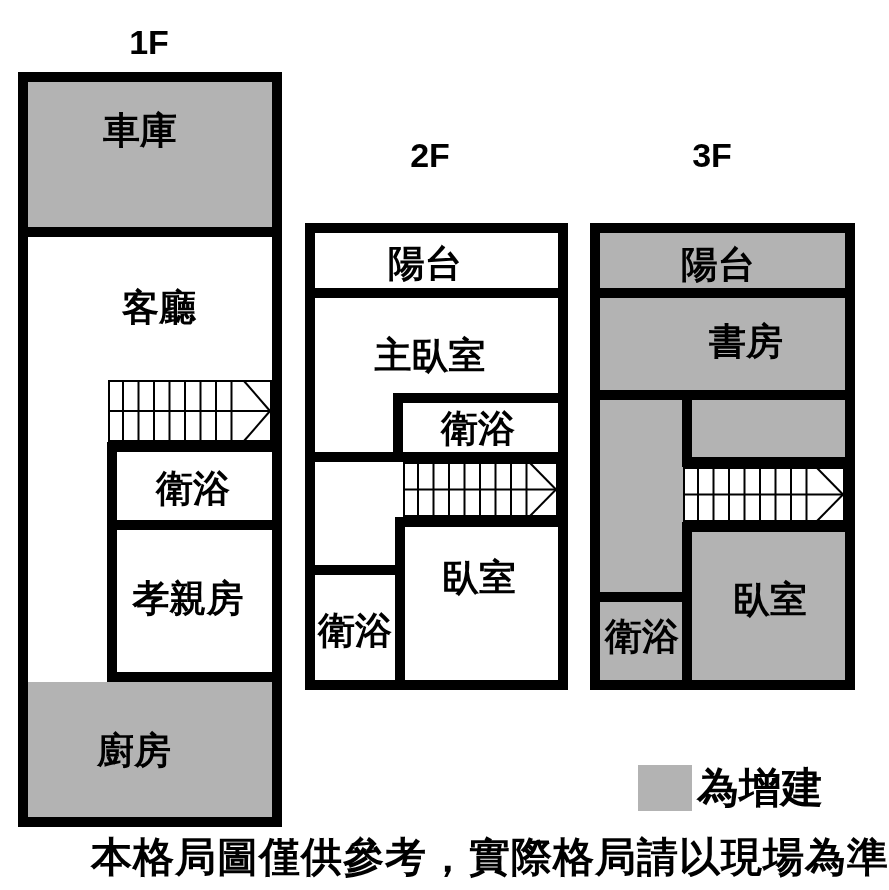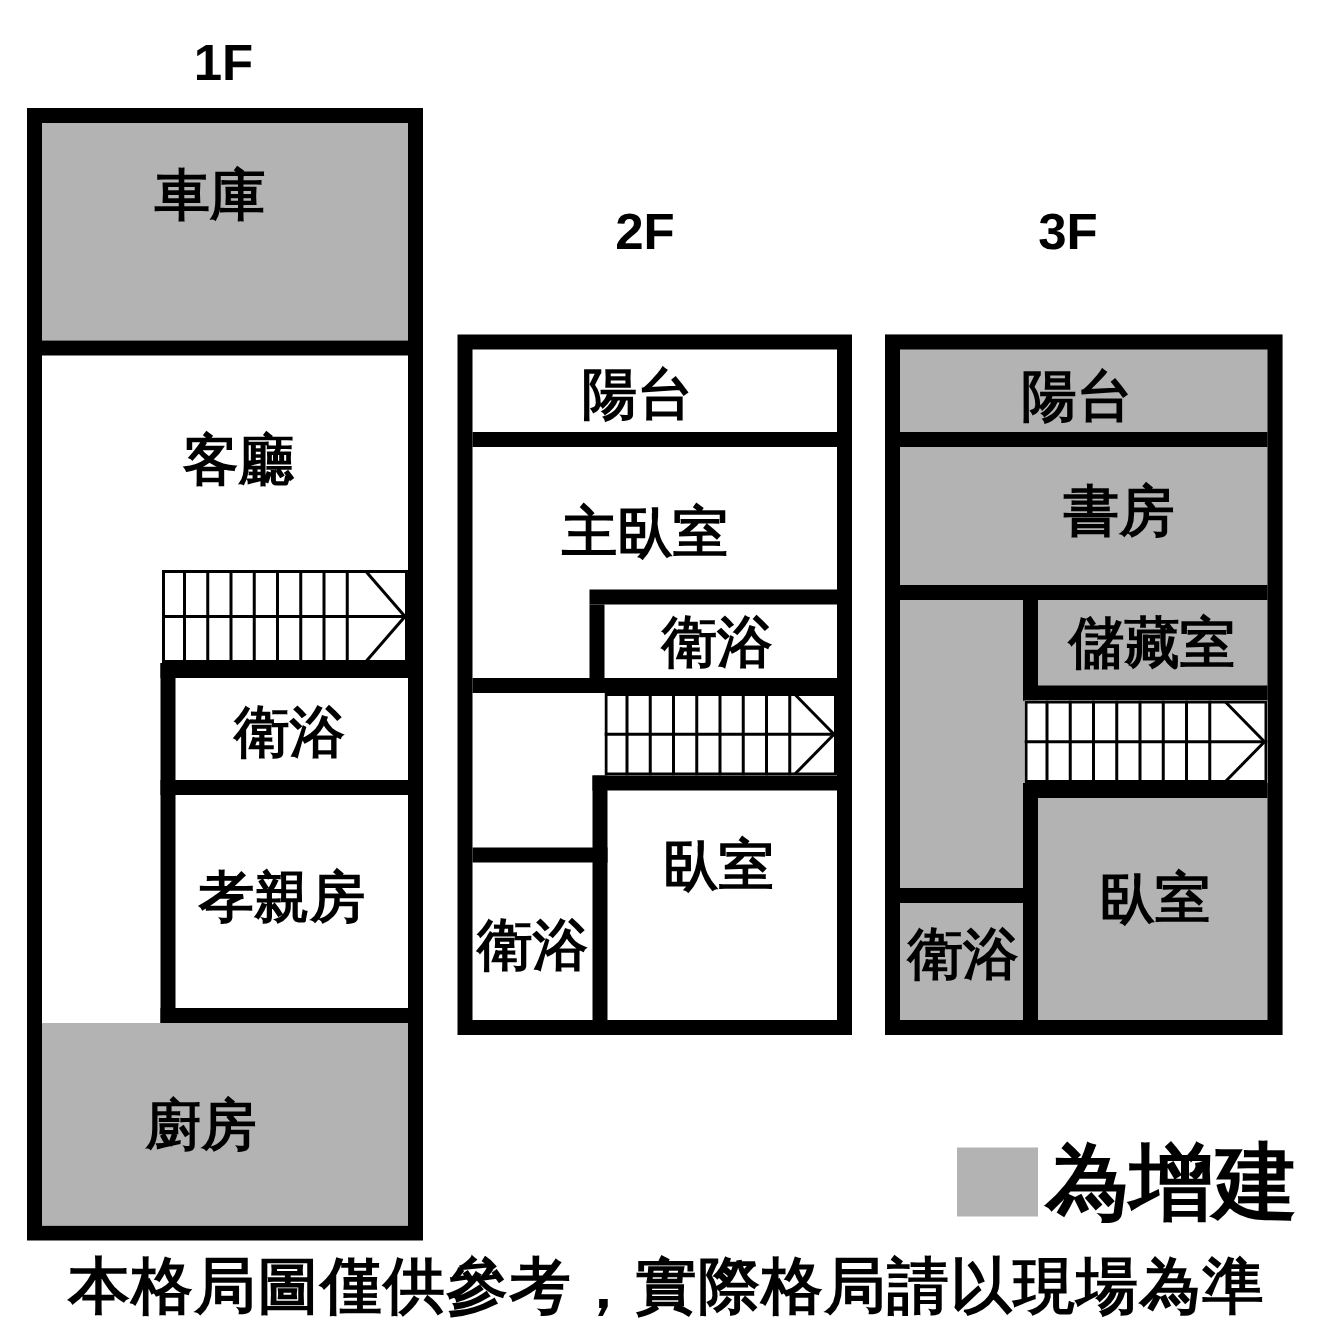--- a/index.html
+++ b/index.html
@@ -68,24 +68,24 @@
   #f3-stairs{left:83px;top:234px;width:162px;height:55px;}
   #f3-wall-under-stairs{left:82px;top:289px;width:163px;height:10px;}
   #f3-wall-bedroom-left{left:82px;top:289px;width:10px;height:158px;}
   #f3-label-bedroom{left:170px;top:366px;}
   #f3-wall-divider{left:0;top:359px;width:92px;height:10px;}
   #f3-label-bath{left:42px;top:403px;}
   
   #legend-swatch{position:absolute;left:638px;top:765px;width:54px;height:46px;background:var(--gray);}
   #legend-label{
     position:absolute;left:697px;top:788px;transform:translate(0,-50%);
-    font-size:56px;font-weight:700;white-space:nowrap;line-height:1;
+    font-size:42px;font-weight:700;white-space:nowrap;line-height:1;
   }
   #disclaimer{
-    position:absolute;left:0;right:0;top:837px;text-align:center;
+    position:absolute;left:0;right:0;top:837px;text-align:right;
     font-size:41px;font-weight:700;white-space:nowrap;letter-spacing:1px;line-height:1;
   }
 </style>
 </head>
 <body>
 
 <div class="floor-title" style="left:149px;top:42px;">1F</div>
 <div class="floor-title" style="left:430px;top:155px;">2F</div>
 <div class="floor-title" style="left:712px;top:155px;">3F</div>
 
@@ -154,21 +154,20 @@
   <div class="wall" id="f2-wall-divider"></div>
   <div class="room-label" id="f2-label-bath-lower">衛浴</div>
 </div>
 
 <div class="plan gray-bg" id="plan3f">
   <div class="room-label" id="f3-label-balcony">陽台</div>
   <div class="wall" id="f3-wall-balcony"></div>
   <div class="room-label" id="f3-label-study">書房</div>
   <div class="wall" id="f3-wall-study"></div>
   <div class="wall" id="f3-wall-storage-left"></div>
-  <div class="room-label" id="f3-label-storage">儲藏室</div>
   <div class="wall" id="f3-wall-storage-bottom"></div>
   <div class="stairs" id="f3-stairs">
       <svg xmlns="http://www.w3.org/2000/svg" width="162" height="55">
         <g stroke="#000000" stroke-width="2" fill="none">
           <rect x="1" y="1" width="160" height="53"></rect>
           <line x1="0" y1="27.5" x2="162" y2="27.5"></line>
           <line x1="15" y1="0" x2="15" y2="55"></line>
           <line x1="30.5" y1="0" x2="30.5" y2="55"></line>
           <line x1="46" y1="0" x2="46" y2="55"></line>
           <line x1="61.5" y1="0" x2="61.5" y2="55"></line>

